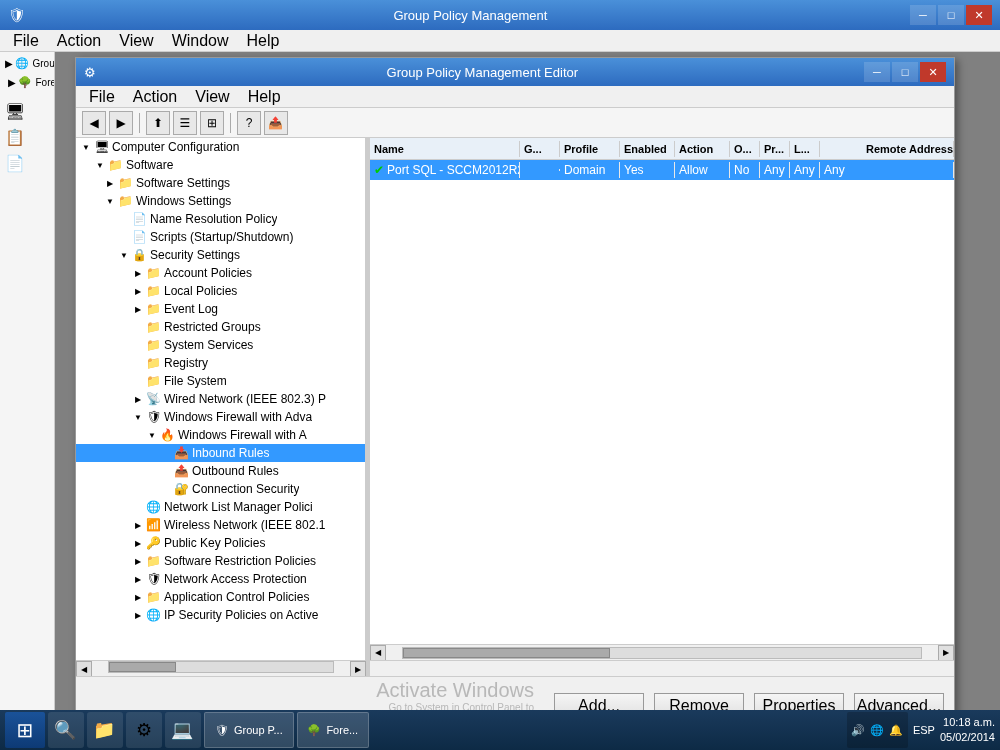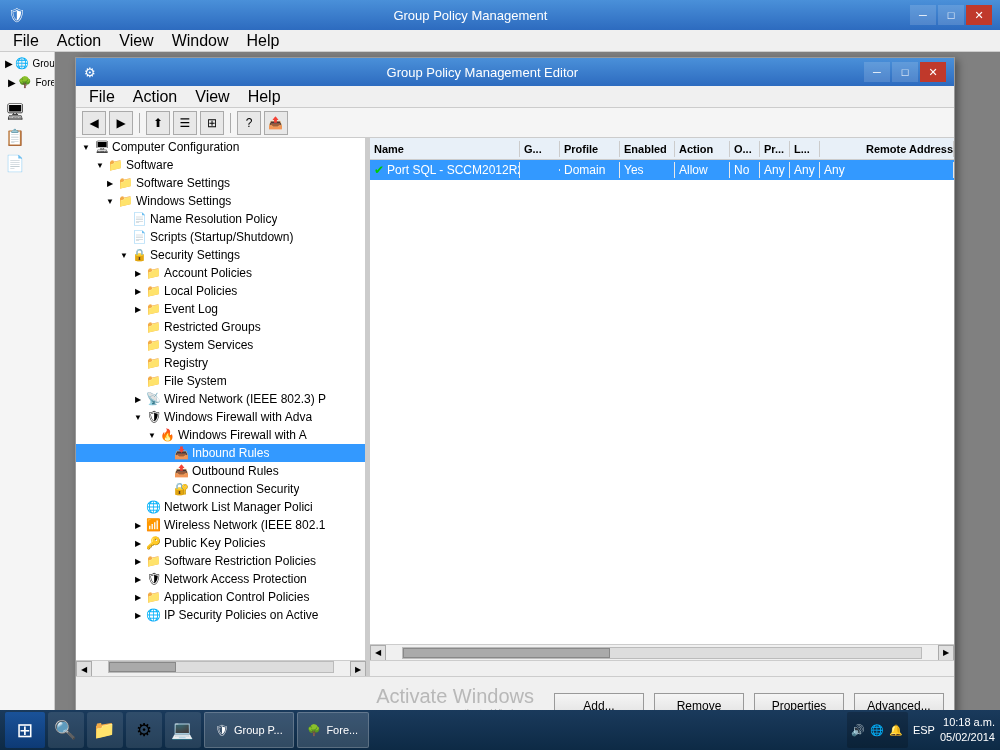--- a/index.html
+++ b/index.html
@@ -337,21 +337,21 @@
       gap: 10px;
       justify-content: flex-end;
     }
 
     .footer-btn {
       width: 90px;
       height: 26px;
       border: 1px solid #999;
       background: linear-gradient(to bottom, #f5f5f5, #e0e0e0);
       cursor: pointer;
-      font-size: 12px;
+      font-size: 16px;
       display: flex;
       align-items: center;
       justify-content: center;
       margin-top: 8px;
     }
 
     .watermark {
       position: absolute;
       bottom: 55px;
       right: 20px;
@@ -748,20 +748,21 @@
             <div class="scroll-arrow">▶</div>
           </div>
           <div style="width:4px; background:#ccc;"></div>
           <div style="flex:1;"></div>
         </div>
 
         <div class="footer-area">
 
           <div class="watermark" style="position:static; flex:1; text-align:right; padding-right:10px;">
             <div style="font-size:20px; color:rgba(160,160,160,0.7);">Activate Windows</div>
+            <div style="font-size:10px; color:rgba(160,160,160,0.7);">Go to System in Control Panel to</div>
             <div style="font-size:10px; color:rgba(160,160,160,0.7);">activate Windows.</div>
           </div>
           <div class="footer-btn">Add...</div>
           <div class="footer-btn">Remove</div>
           <div class="footer-btn">Properties</div>
           <div class="footer-btn">Advanced...</div>
         </div>
 
       </div>
 

